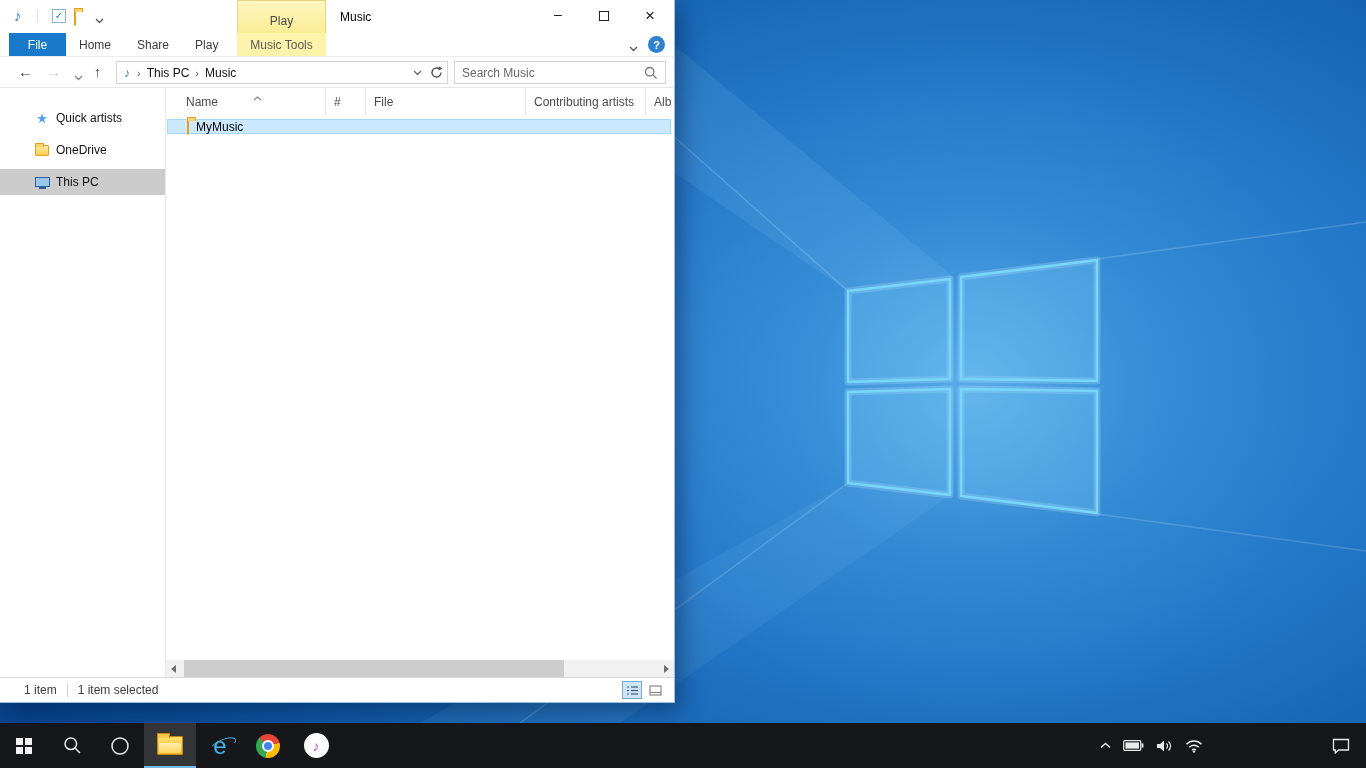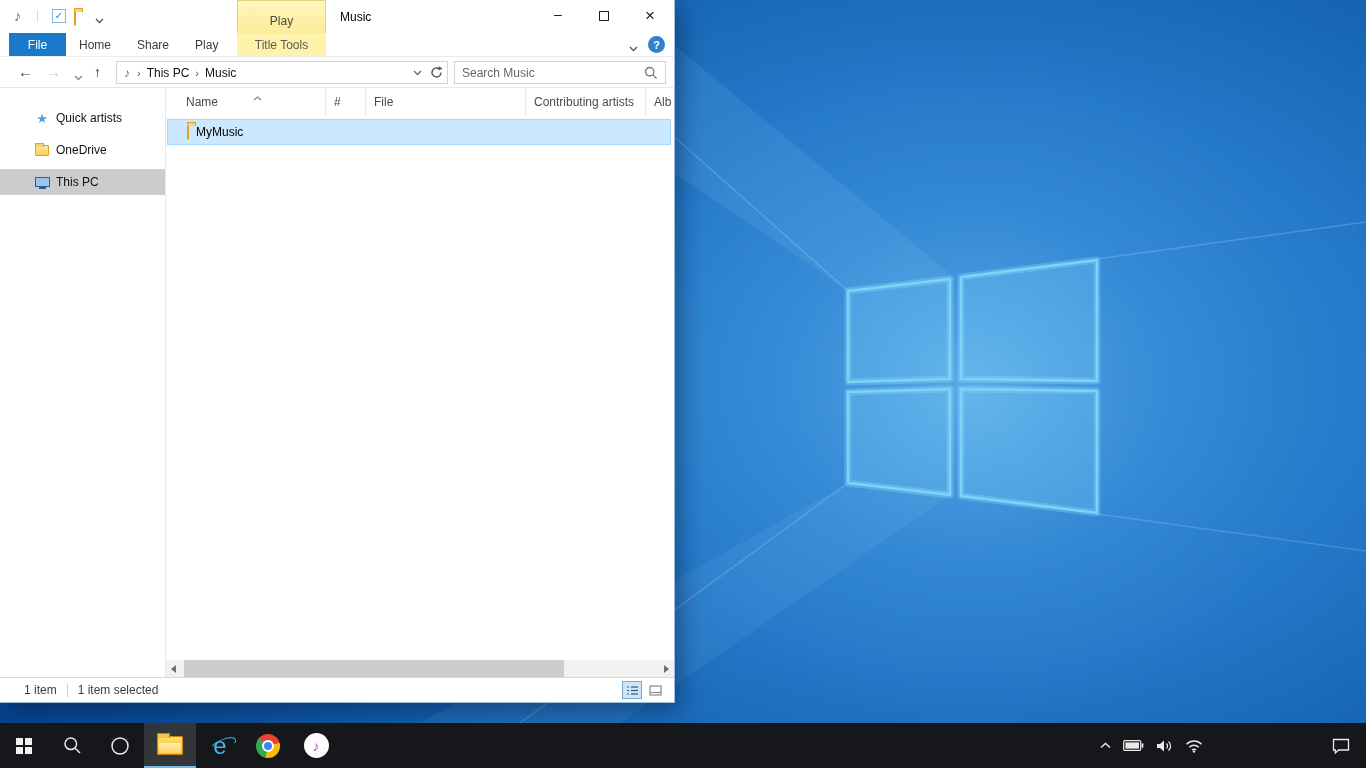--- a/index.html
+++ b/index.html
@@ -69,21 +69,21 @@
   .sidebar { width:166px; border-right:1px solid #e8e8e8; position:relative; }
   .side-item { position:absolute; left:0; width:100%; height:26px; display:flex; align-items:center; color:#111; }
   .side-item.selected { background:#cccccc; }
   .side-icon { width:16px; margin-left:34px; margin-right:6px; display:flex; justify-content:center; align-items:center; }
 
   .main { flex:1; position:relative; }
   .col { position:absolute; top:0; height:27px; border-right:1px solid #e8e8e8;
     display:flex; align-items:center; color:#4a4a4a; }
   .sort-caret { position:absolute; left:77px; top:2px; }
 
-  .file-row { position:absolute; top:31px; left:1px; right:3px; height:26px; background:#cce8ff;
+  .file-row { position:absolute; top:31px; left:1px; right:3px; height:15px; background:#cce8ff;
     border:1px solid #a9d6fb; display:flex; align-items:center; color:#000; }
 
   .folder { width:16px; height:12px; position:relative; border-radius:1px;
     background:linear-gradient(#ffe9a2,#fccd50); border:1px solid #e3a21a; }
   .folder::before { content:''; position:absolute; top:-3px; left:-1px; width:7px; height:3px;
     background:#f7d575; border:1px solid #e3a21a; border-bottom:none; border-radius:1px 1px 0 0; }
   .folder.small { width:14px; height:11px; }
   .pc-icon { width:15px; height:10px; background:#9cc6ea; border:1px solid #2e5f96; position:relative; }
   .pc-icon::after { content:''; position:absolute; left:3px; bottom:-3px; width:7px; height:2px; background:#2e5f96; }
   .pc-icon.net { background:#8fd4e8; }
@@ -189,21 +189,21 @@
           <span class="close-glyph">×</span>
         </div>
     </div>
   </div>
 
   <div class="tabrow">
     <div class="tab-file">File</div>
     <div class="tab">Home</div>
     <div class="tab">Share</div>
     <div class="tab">Play</div>
-    <div class="ctx-group">Title Tools</div>
+    <div class="ctx-group">Music Tools</div>
     <span class="ribbon-chev">
       <svg width="9" height="6">
           <polyline points="1,1 4.5,4.5 8,1" fill="none" stroke="#555" stroke-width="1.3"></polyline>
         </svg>
     </span>
     <div class="ribbon-help">?</div>
   </div>
 
   <div class="toolbar">
     <span class="nav-back">←</span>

